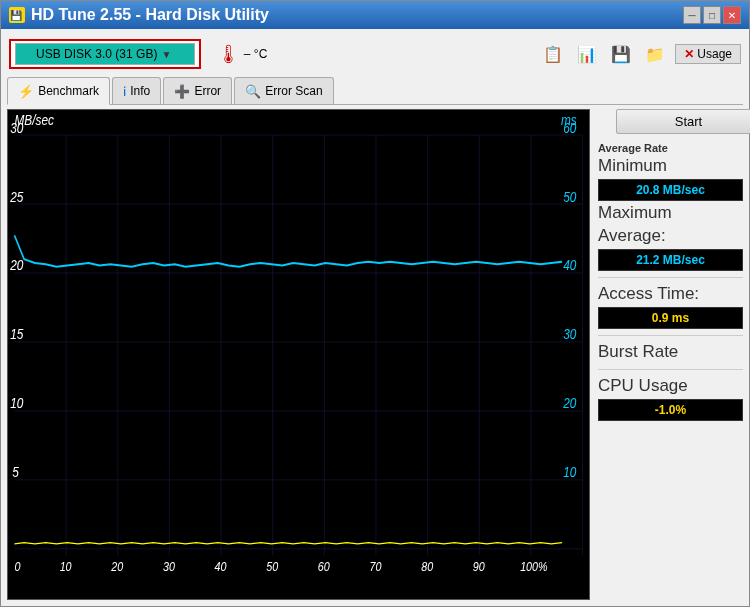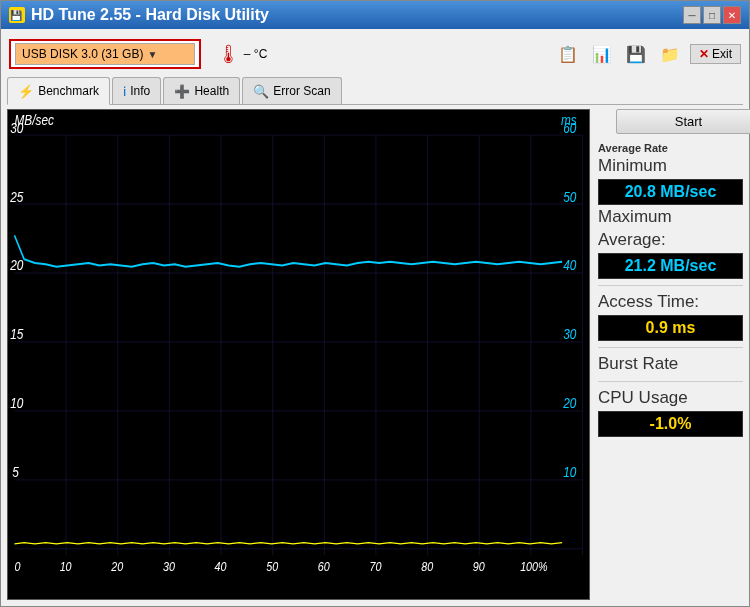--- a/index.html
+++ b/index.html
@@ -83,23 +83,23 @@
     }
     .disk-selector {
       display: flex;
       align-items: center;
       border: 2px solid #cc0000;
       background: white;
       padding: 2px 4px;
       gap: 4px;
     }
     .disk-dropdown {
-      background: #fdba74;
+      background: #14b8a6;
       border: 1px solid #aaa;
-      padding: 3px 6px;
+      padding: 3px 20px;
       font-size: 12px;
       display: flex;
       align-items: center;
       gap: 4px;
       cursor: pointer;
       min-width: 180px;
     }
     .disk-dropdown-arrow {
       font-size: 10px;
       color: #333;
@@ -209,21 +209,21 @@
     }
     .stat-label {
       color: #333;
       font-size: 17px;
       margin-bottom: 1px;
     }
     .stat-value-box {
       background: #000;
       color: #ffd700;
       padding: 3px 6px;
-      font-size: 16px;
+      font-size: 12px;
       font-weight: bold;
       text-align: center;
       border: 1px solid #333;
     }
     .stat-value-box.cyan { color: #00ccff; }
     .stat-value-box.yellow { color: #ffd700; }
     .stat-section-title {
       color: #333;
       font-size: 11px;
       font-weight: bold;
@@ -270,37 +270,37 @@
         <span class="temp-icon">🌡</span>
         <span>– °C</span>
       </div>
       <div class="toolbar-right">
         <div class="toolbar-icon-btn">📋</div>
         <div class="toolbar-icon-btn">📊</div>
         <div class="toolbar-icon-btn">💾</div>
         <div class="toolbar-icon-btn">📁</div>
         <div class="exit-btn">
           <span style="color:#cc0000; font-weight:bold;">✕</span>
-          <span>Exit</span>
+          <span>Usage</span>
         </div>
       </div>
     </div>
 
     <div class="tabs">
       <div class="tab active">
         <span class="tab-icon">⚡</span>
         <span>Benchmark</span>
       </div>
       <div class="tab">
         <span class="tab-icon" style="color:#0066cc;">ℹ</span>
         <span>Info</span>
       </div>
       <div class="tab">
         <span class="tab-icon" style="color:#cc0000;">➕</span>
-        <span>Health</span>
+        <span>Error</span>
       </div>
       <div class="tab">
         <span class="tab-icon" style="color:#00aa00;">🔍</span>
         <span>Error Scan</span>
       </div>
     </div>
 
     <div class="chart-area">
 
       <div class="chart-container">

